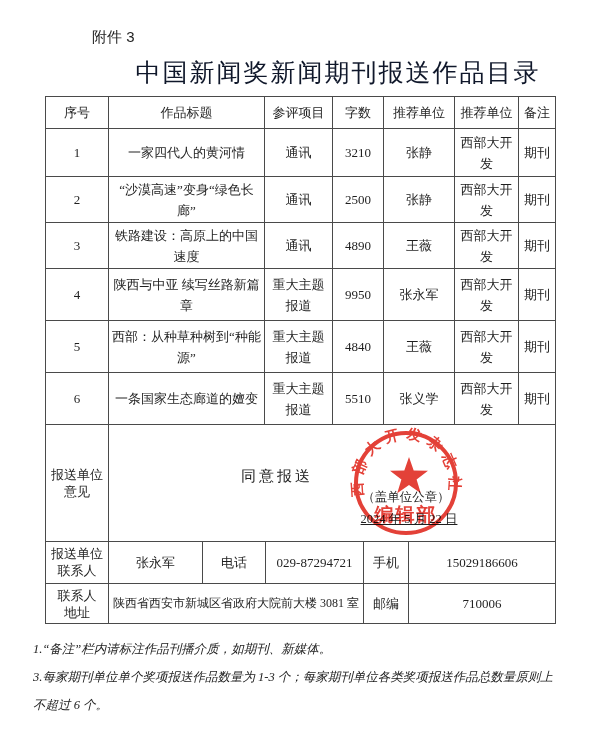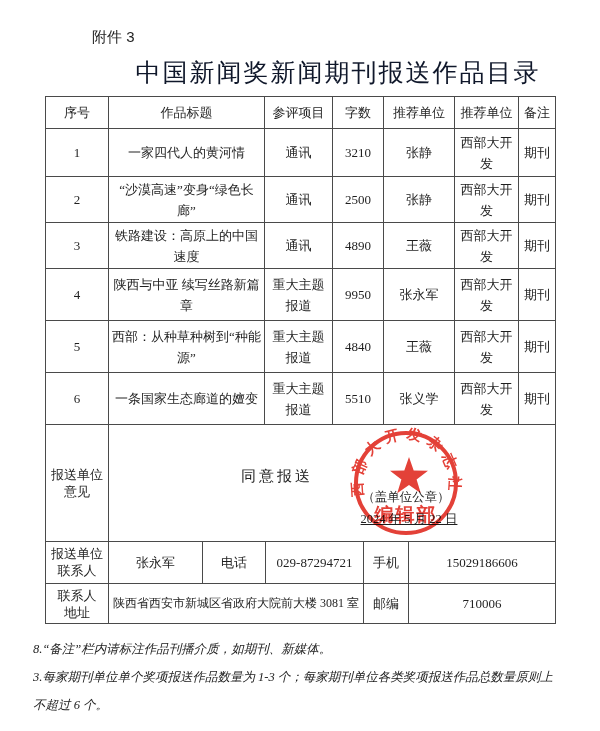--- a/index.html
+++ b/index.html
@@ -231,17 +231,17 @@
       <td class="prewrap label-cell">联系人
 地址</td>
       <td colspan="3" class="address-cell">陕西省西安市新城区省政府大院前大楼 3081 室</td>
       <td>邮编</td>
       <td>710006</td>
     </tr>
   </tbody>
     </table>
 
   <div class="footnotes">
-    <p>8.“备注”栏内请标注作品刊播介质，如期刊、新媒体。</p>
+    <p>1.“备注”栏内请标注作品刊播介质，如期刊、新媒体。</p>
     <p>3.每家期刊单位单个奖项报送作品数量为 1-3 个；每家期刊单位各类奖项报送作品总数量原则上不超过 6 个。</p>
   </div>
 
 </div>
 
 </body></html>

